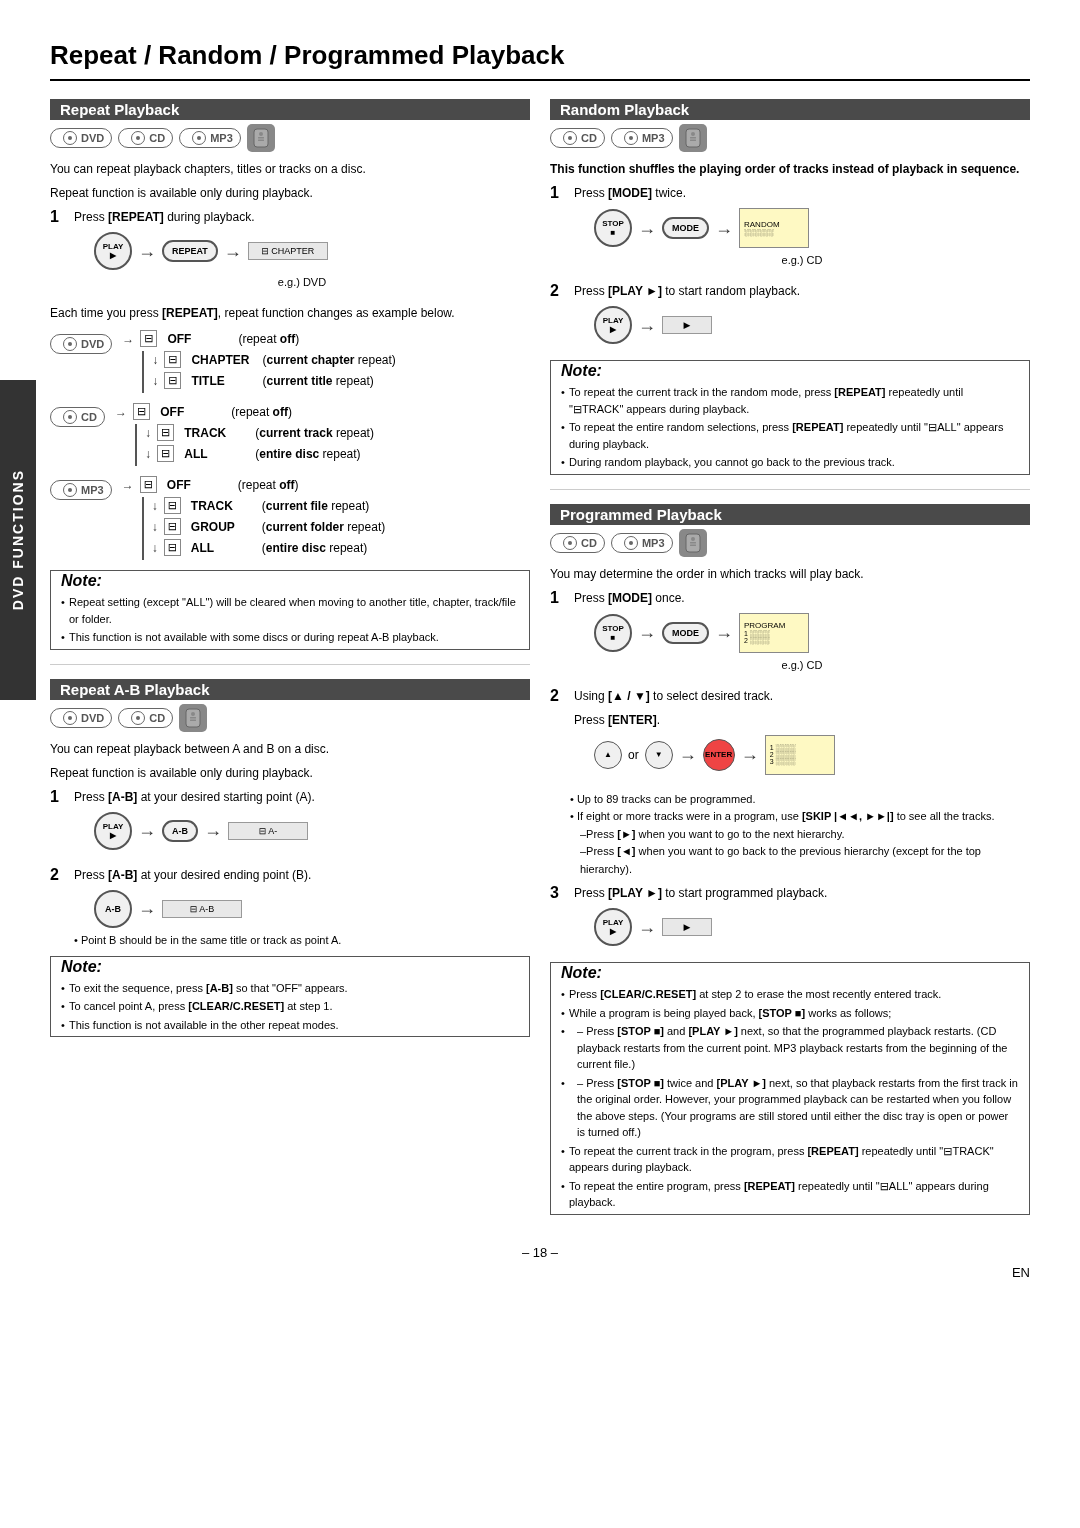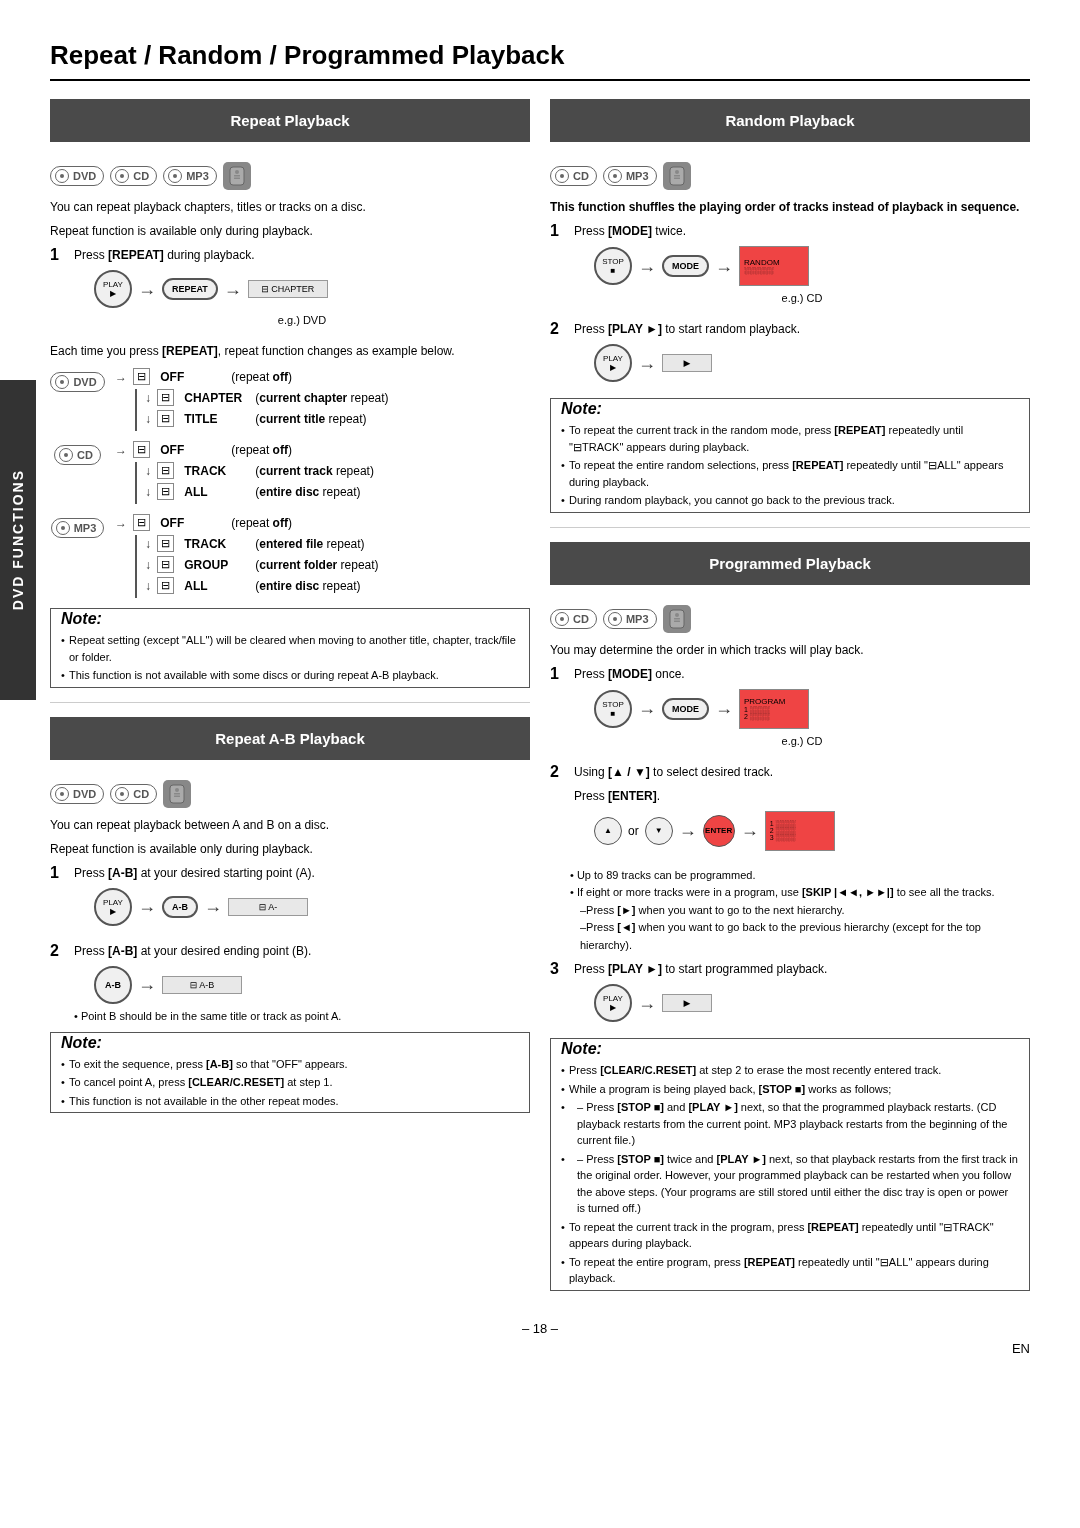--- a/index.html
+++ b/index.html
@@ -55,40 +55,39 @@
     }
     .col-right {
       flex: 1;
     }
     
     .section-header {
       background: #4a4a4a;
       color: #fff;
       font-size: 15px;
       font-weight: bold;
-      padding: 13px 10px;
-      margin-bottom: 20px;
-      text-align: center;
+      padding: 2px 10px;
+      margin-bottom: 4px;
     }
     
     .format-icons {
       display: flex;
       gap: 6px;
       align-items: center;
       margin-bottom: 8px;
     }
     .format-icon {
       display: flex;
       align-items: center;
       gap: 2px;
       font-size: 11px;
       font-weight: bold;
       border: 1.5px solid #666;
       border-radius: 50px;
-      padding: 2px 7px 2px 4px;
+      padding: 2px 7px 2px 12px;
     }
     .format-icon .disc-circle {
       width: 14px;
       height: 14px;
       border-radius: 50%;
       border: 1.5px solid #666;
       display: inline-block;
       position: relative;
       margin-right: 2px;
     }
@@ -146,21 +145,21 @@
     .btn-circle {
       width: 38px;
       height: 38px;
       border-radius: 50%;
       border: 2px solid #555;
       background: #f0f0f0;
       display: inline-flex;
       align-items: center;
       justify-content: center;
       font-size: 9px;
-      font-weight: normal;
+      font-weight: bold;
       text-align: center;
     }
     .btn-oval {
       border-radius: 20px;
       border: 2px solid #555;
       background: #f0f0f0;
       padding: 4px 8px;
       font-size: 9px;
       font-weight: bold;
       display: inline-flex;
@@ -264,21 +263,21 @@
     }
     .en-label {
       position: absolute;
       bottom: 30px;
       right: 50px;
       font-size: 13px;
     }
     
     .screen-box {
       border: 1px solid #888;
-      background: #ef4444;
+      background: #fef9c3;
       padding: 2px 4px;
       font-size: 8px;
       min-width: 70px;
       min-height: 40px;
       display: inline-flex;
       flex-direction: column;
       justify-content: center;
     }
     .small-btn {
       width: 28px;
@@ -442,21 +441,21 @@
               <span style="font-size:11px; border:1px solid #888; padding:1px 3px; margin-right:4px;">⊟</span>
               <span class="mode-name" style="font-weight:bold;">OFF</span>
               <span class="mode-desc">(repeat <strong>off</strong>)</span>
             </div>
             <div style="display:flex; margin-left:18px;">
               <div style="border-left:2px solid #555; margin-left:2px; padding-left:8px;">
                 <div class="mode-row">
                   <span class="mode-arrow">↓</span>
                   <span style="font-size:11px; border:1px solid #888; padding:1px 3px; margin-right:4px;">⊟</span>
                   <span class="mode-name" style="font-weight:bold;">TRACK</span>
-                  <span class="mode-desc">(<strong>entered file</strong> repeat)</span>
+                  <span class="mode-desc">(<strong>current file</strong> repeat)</span>
                 </div>
                 <div class="mode-row">
                   <span class="mode-arrow">↓</span>
                   <span style="font-size:11px; border:1px solid #888; padding:1px 3px; margin-right:4px;">⊟</span>
                   <span class="mode-name" style="font-weight:bold;">GROUP</span>
                   <span class="mode-desc">(<strong>current folder</strong> repeat)</span>
                 </div>
                 <div class="mode-row">
                   <span class="mode-arrow">↓</span>
                   <span style="font-size:11px; border:1px solid #888; padding:1px 3px; margin-right:4px;">⊟</span>

